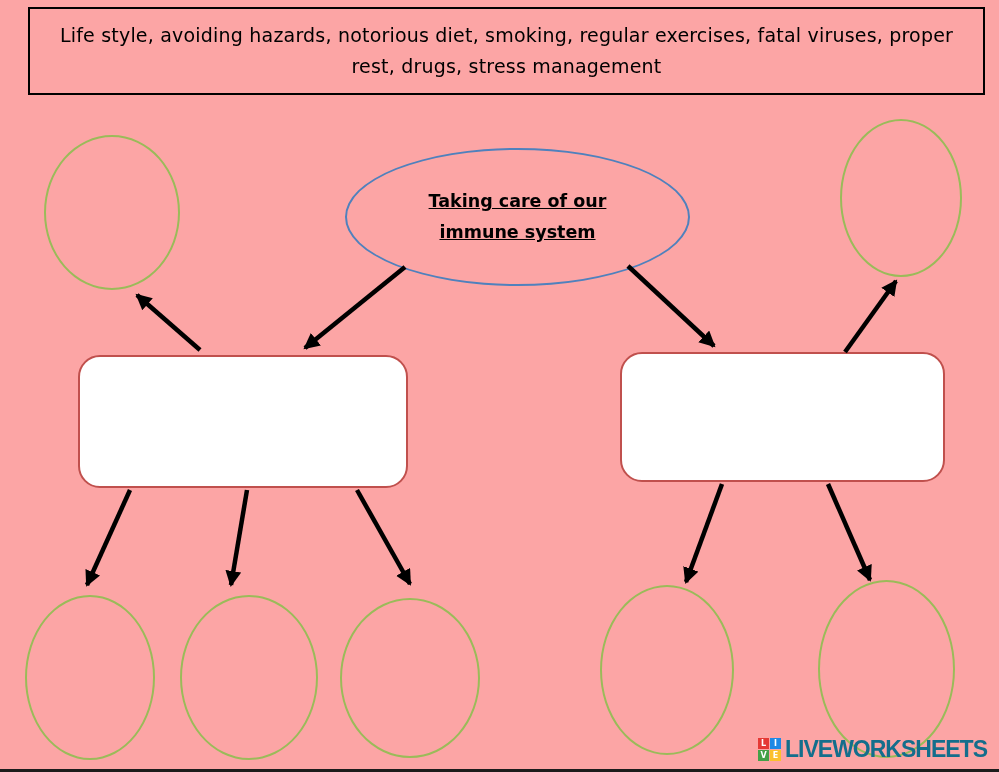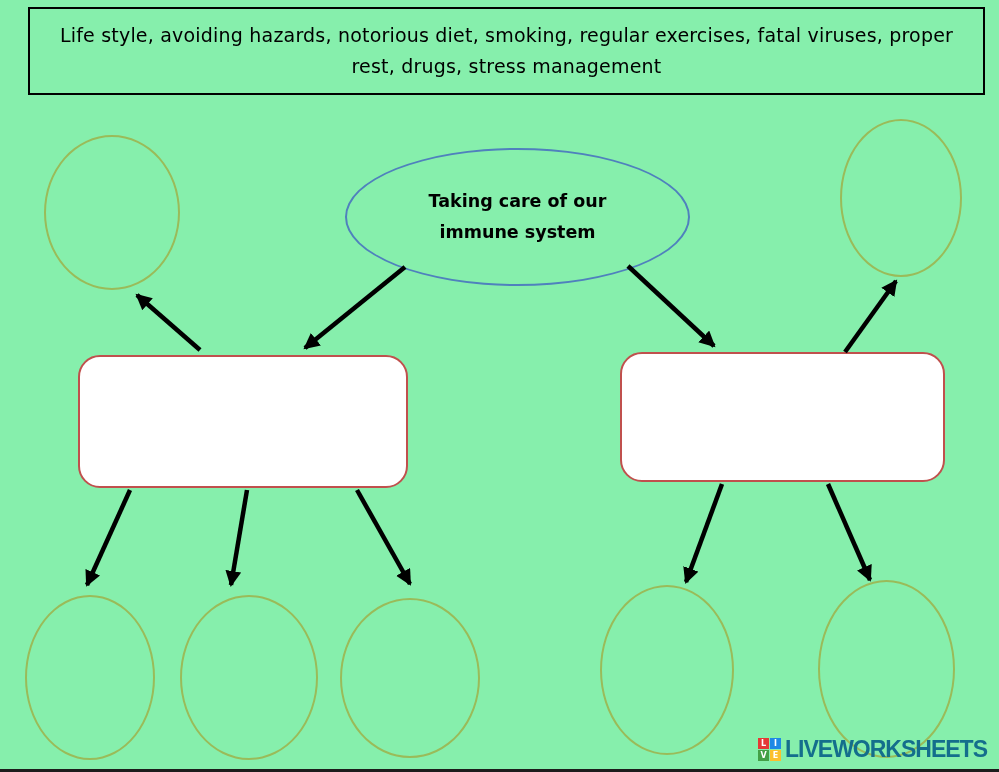--- a/index.html
+++ b/index.html
@@ -1,34 +1,34 @@
 <!DOCTYPE html>
 <html><head>
 <meta charset="utf-8">
 <style>
   html,body{margin:0;padding:0;background:#fff;}
   .page{
-    position:relative;width:999px;height:772px;background:#86efac;
+    position:relative;width:999px;height:772px;background:#fca5a5;
     font-family:"DejaVu Sans",sans-serif;overflow:hidden;
     border-bottom:3px solid #1c1c1c;box-sizing:border-box;
   }
   
   .word-bank{
     position:absolute;left:28px;top:7px;width:957px;min-height:88px;
     border:2px solid #000;box-sizing:border-box;
     display:flex;align-items:center;justify-content:center;
     text-align:center;font-size:19px;line-height:31px;color:#000;
     padding:6px 22px;letter-spacing:.2px;
   }
   
   .ellipse{position:absolute;border-radius:50%;box-sizing:border-box;background:transparent;}
   .central{
     left:345px;top:148px;width:345px;height:138px;border:2px solid #4f81bd;
     display:flex;align-items:center;justify-content:center;text-align:center;
-    font-weight:bold;font-size:17.5px;line-height:31px;padding:0 55px;color:#000;
+    font-weight:bold;font-size:17.5px;line-height:31px;padding:0 55px;color:#000;text-decoration:underline;
   }
   .green{border:2px solid #9abb59;}
   .c-top-left{left:44px;top:135px;width:136px;height:155px;}
   .c-top-right{left:840px;top:119px;width:122px;height:158px;}
   .c-bot-left-1{left:25px;top:595px;width:130px;height:165px;}
   .c-bot-left-2{left:180px;top:595px;width:138px;height:165px;}
   .c-bot-left-3{left:340px;top:598px;width:140px;height:160px;}
   .c-bot-right-1{left:600px;top:585px;width:134px;height:170px;}
   .c-bot-right-2{left:818px;top:580px;width:137px;height:178px;}
   

